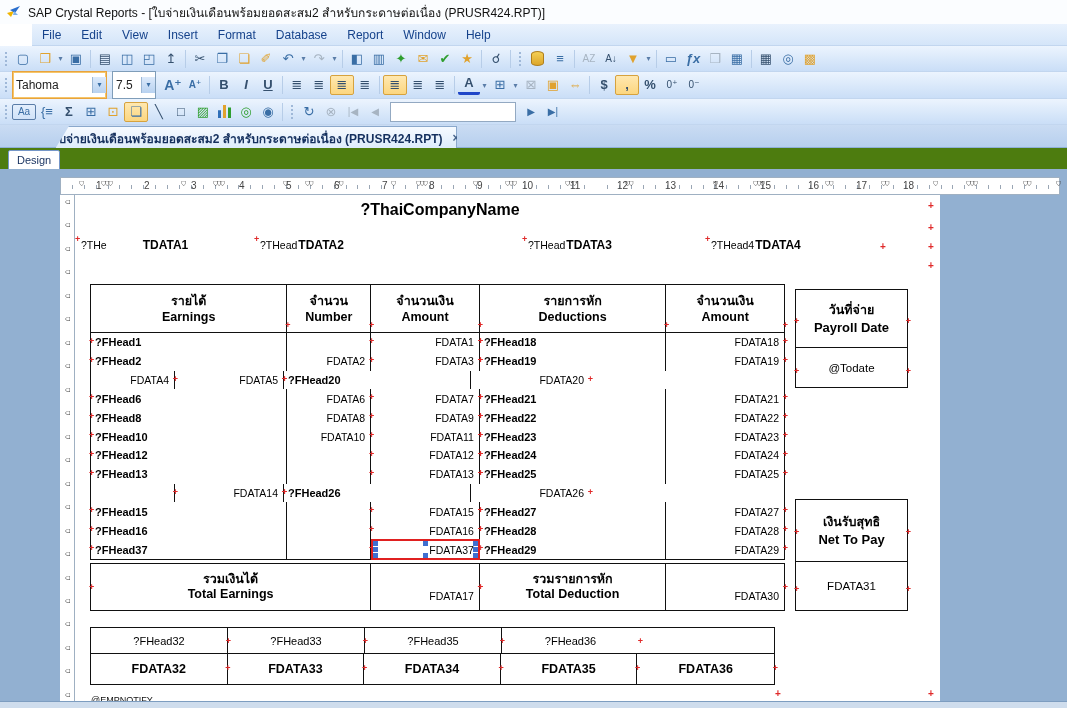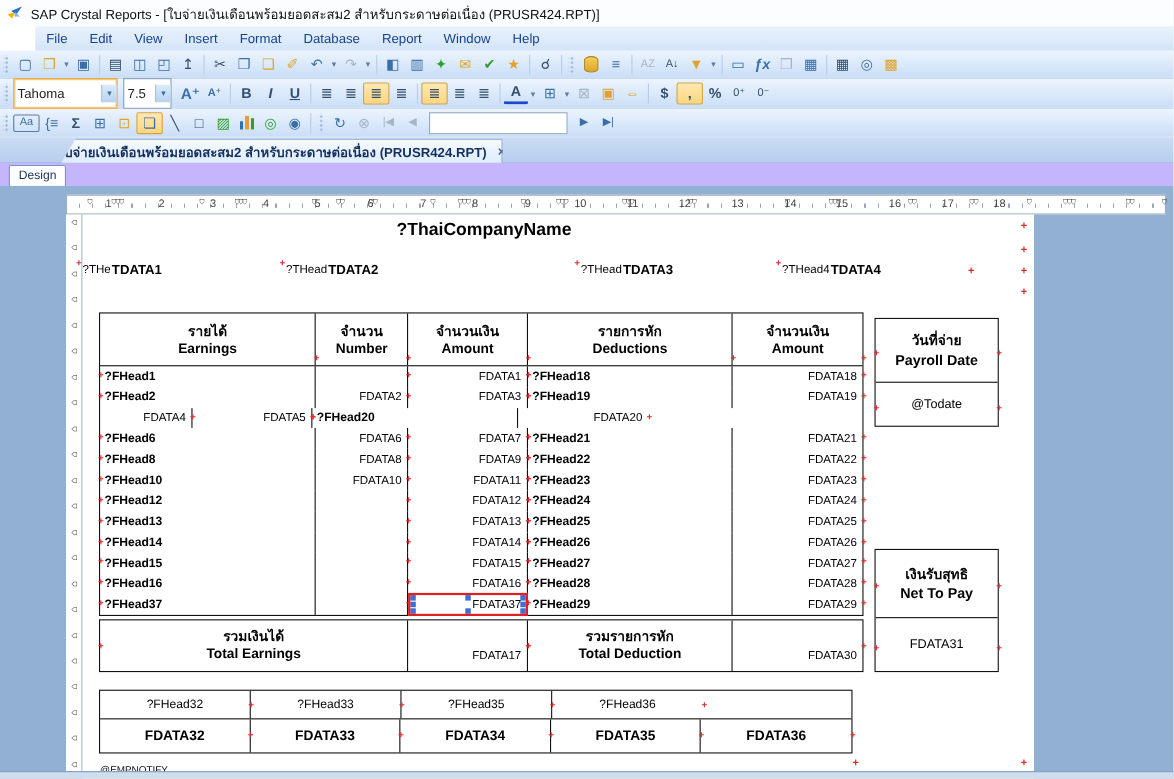--- a/index.html
+++ b/index.html
@@ -54,21 +54,21 @@
   .doctabbar{position:absolute;left:0;top:125px;width:100%;height:23px;
              background:linear-gradient(#cadcf3,#b7cfee);border-bottom:1px solid #8fb0d8;box-sizing:border-box;}
   .doctab{position:absolute;left:55px;top:1px;height:22px;width:400px;
           background:linear-gradient(#f6faff,#dcebfb);border:1px solid #8aa8cc;border-bottom:none;
           clip-path:polygon(14px 0,100% 0,100% 100%,0 100%);
           display:flex;align-items:center;justify-content:center;gap:10px;}
   .doctab .dtitle{font-size:12px;font-weight:bold;color:#15305e;white-space:nowrap;}
   .doctab .dclose{font-size:12px;color:#44628a;font-weight:bold;cursor:default;}
 
   
-  .designstrip{position:absolute;left:0;top:148px;width:100%;height:21px;background:#c4b5fd;}
+  .designstrip{position:absolute;left:0;top:148px;width:100%;height:21px;background:#4d7c0f;}
   .designtab{position:absolute;left:8px;top:2px;height:18px;padding:0 8px;background:#fff;
              border:1px solid #7596c8;border-radius:2px 2px 0 0;font-size:11px;color:#15305e;
              display:flex;align-items:center;}
 
   
   .canvas{position:absolute;left:0;top:169px;width:1067px;height:539px;background:#92b0d1;}
   .hruler{position:absolute;left:60px;top:8px;width:1000px;height:18px;background:#fff;
           border:1px solid #9fb0c2;box-sizing:border-box;}
   .hruler .ticks{position:absolute;left:0;top:7px;width:100%;height:4px;
           background:repeating-linear-gradient(90deg,transparent 0 10.9px,#9aa6b4 10.9px 11.9px);}
@@ -386,21 +386,21 @@
         <i class="vrm"></i>
         <i class="vrm"></i>
       <i class="vrm"></i>
         <i class="vrm"></i>
     </div>
 
     <div class="page">
 
       <div class="company">?ThaiCompanyName</div>
 
-      <div class="tfield" style="left:0;">
+      <div class="tfield" style="left:6px;gap:35px;">
         <span class="ph">?THe</span>
           <span class="tf">TDATA1</span>
       </div>
       <div class="tfield" style="left:185px;">
         <span class="ph">?THead</span>
           <span class="tf">TDATA2</span>
       </div>
       <div class="tfield" style="left:453px;">
         <span class="ph">?THead</span>
           <span class="tf">TDATA3</span>
@@ -569,23 +569,20 @@
                 <span class="fd">FDATA13</span>
               </div>
             <div class="c w4 pl">
                 <span class="fh">?FHead25</span>
               </div>
             <div class="c w5 pr">
                 <span class="fd">FDATA25</span>
               </div>
           </div>
           <div class="trow">
-            <div class="c w1 pl">
-                <span class="fh">?FHead14</span>
-              </div>
             <div class="c w2 pr">
                 <span class="fd"></span>
               </div>
             <div class="c w3 pr">
                 <span class="fd">FDATA14</span>
               </div>
             <div class="c w4 pl">
                 <span class="fh">?FHead26</span>
               </div>
             <div class="c w5 pr">

